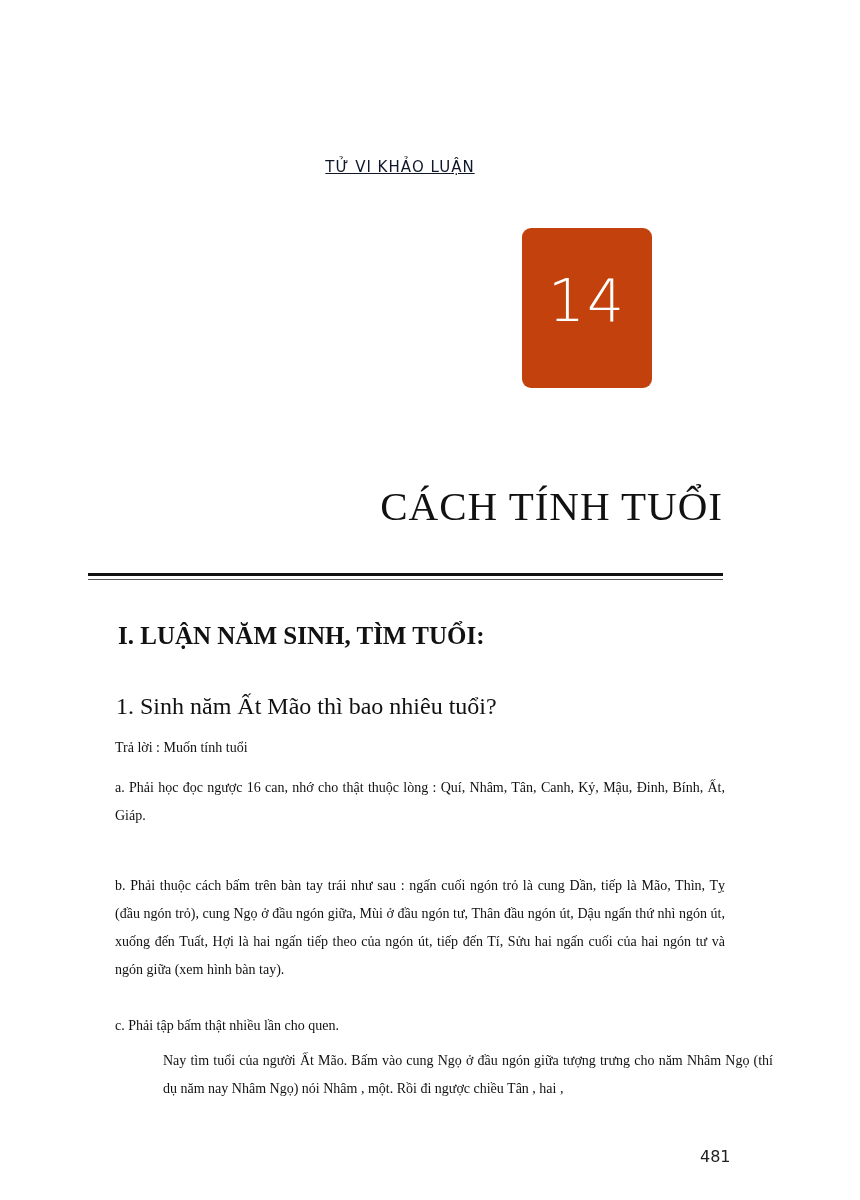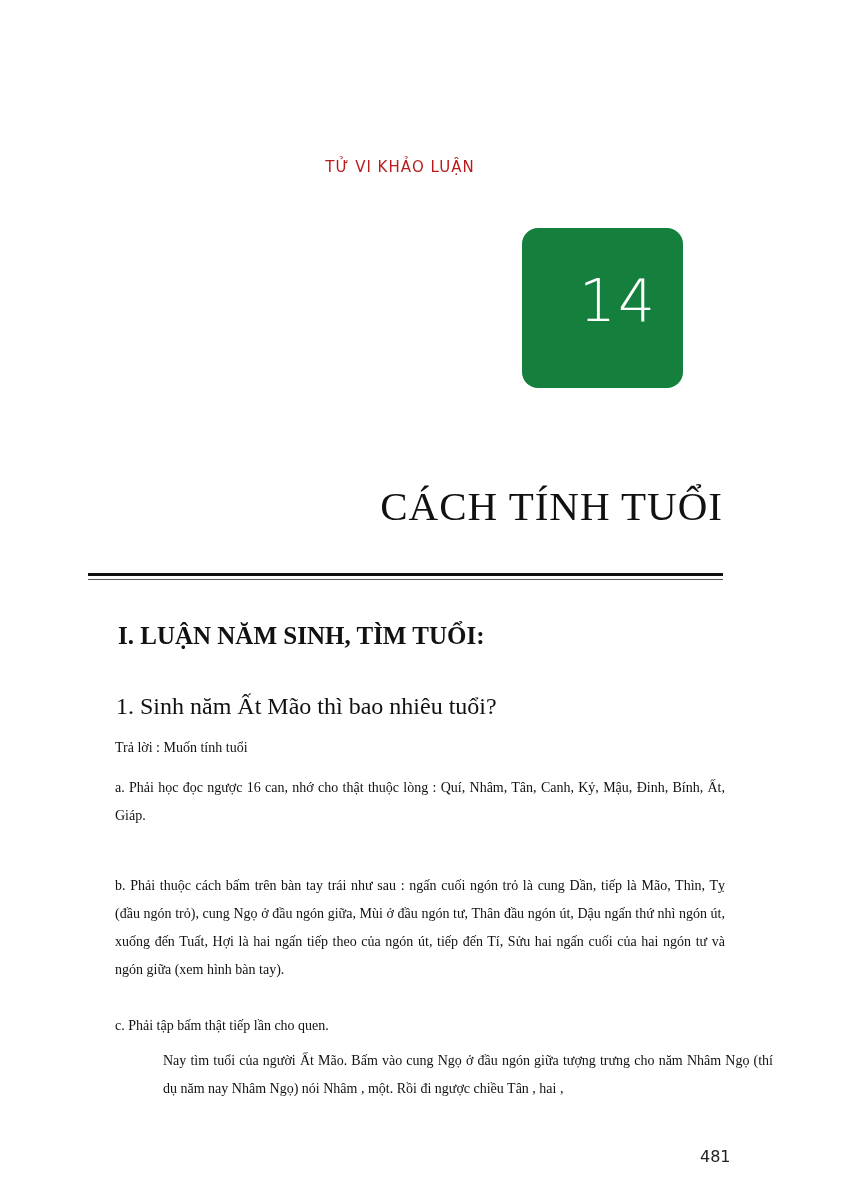--- a/index.html
+++ b/index.html
@@ -8,28 +8,28 @@
     background: #ffffff;
     position: relative;
     overflow: hidden;
     color: #111111;
     font-family: "Liberation Serif", "DejaVu Serif", serif;
   }
   .running-head {
     position: absolute; top: 158px; left: 0; width: 800px;
     text-align: center;
     font-family: "DejaVu Sans", "Liberation Sans", sans-serif;
-    font-size: 15px; letter-spacing: 1px; color: #b91c1c;
+    font-size: 15px; letter-spacing: 1px; color: #0f172a; text-decoration: underline;
   }
   .chapter-box {
     position: absolute; left: 522px; top: 228px;
     width: 130px; height: 160px;
-    background: #15803d;
-    border-radius: 16px;
-    display: flex; align-items: center; justify-content: center; padding-left: 31px;
+    background: #c2410c;
+    border-radius: 9px;
+    display: flex; align-items: center; justify-content: center;
   }
   .chapter-num {
     color: #ffffff;
     font-family: "DejaVu Sans", "Liberation Sans", sans-serif;
     font-size: 58px; font-weight: 300; letter-spacing: 2px;
     margin-top: -14px;
   }
   .chapter-title {
     position: absolute; top: 482px; left: 0; width: 723px;
     text-align: right;
@@ -79,16 +79,16 @@
 <div class="rule r2"></div>
 
 <div class="section-heading">I. LUẬN NĂM SINH, TÌM TUỔI:</div>
 
 <div class="question">1. Sinh năm Ất Mão thì bao nhiêu tuổi?</div>
 
 <div class="body answer">Trả lời : Muốn tính tuổi</div>
 
 <div class="body para p-a">a. Phải học đọc ngược 16 can, nhớ cho thật thuộc lòng : Quí, Nhâm, Tân, Canh, Kỷ, Mậu, Đinh, Bính, Ất, Giáp.</div>
 <div class="body para p-b">b. Phải thuộc cách bấm trên bàn tay trái như sau : ngấn cuối ngón trỏ là cung Dần, tiếp là Mão, Thìn, Tỵ (đầu ngón trỏ), cung Ngọ ở đầu ngón giữa, Mùi ở đầu ngón tư, Thân đầu ngón út, Dậu ngấn thứ nhì ngón út, xuống đến Tuất, Hợi là hai ngấn tiếp theo của ngón út, tiếp đến Tí, Sửu hai ngấn cuối của hai ngón tư và ngón giữa (xem hình bàn tay).</div>
-<div class="body para p-c">c. Phải tập bấm thật tiếp lần cho quen.</div>
+<div class="body para p-c">c. Phải tập bấm thật nhiều lần cho quen.</div>
 <div class="body para p-n">Nay tìm tuổi của người Ất Mão. Bấm vào cung Ngọ ở đầu ngón giữa tượng trưng cho năm Nhâm Ngọ (thí dụ năm nay Nhâm Ngọ) nói Nhâm , một. Rồi đi ngược chiều Tân , hai ,</div>
 
 <div class="folio">481</div>
 
 </body></html>

